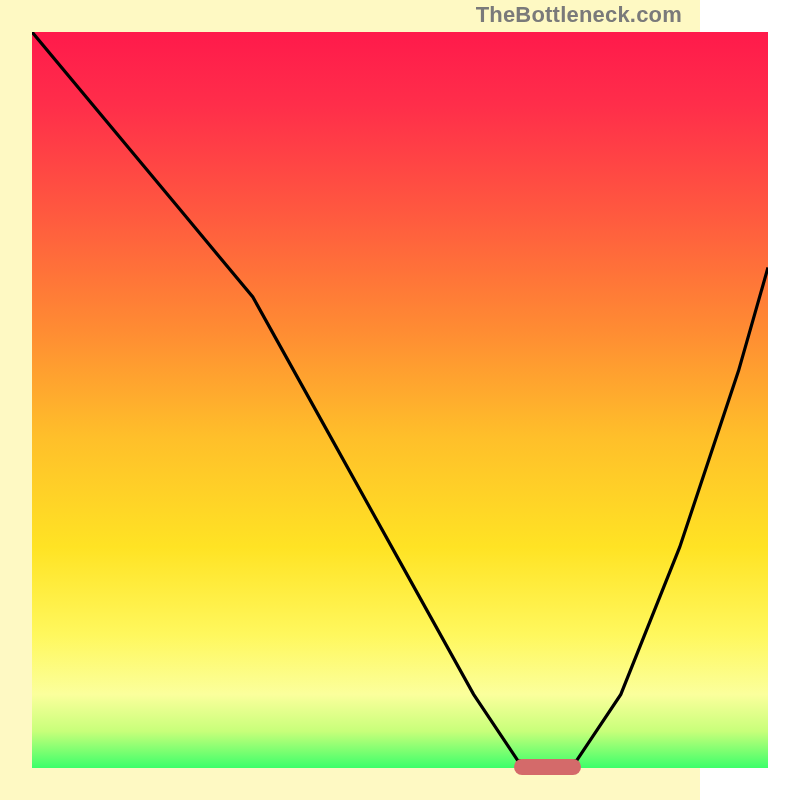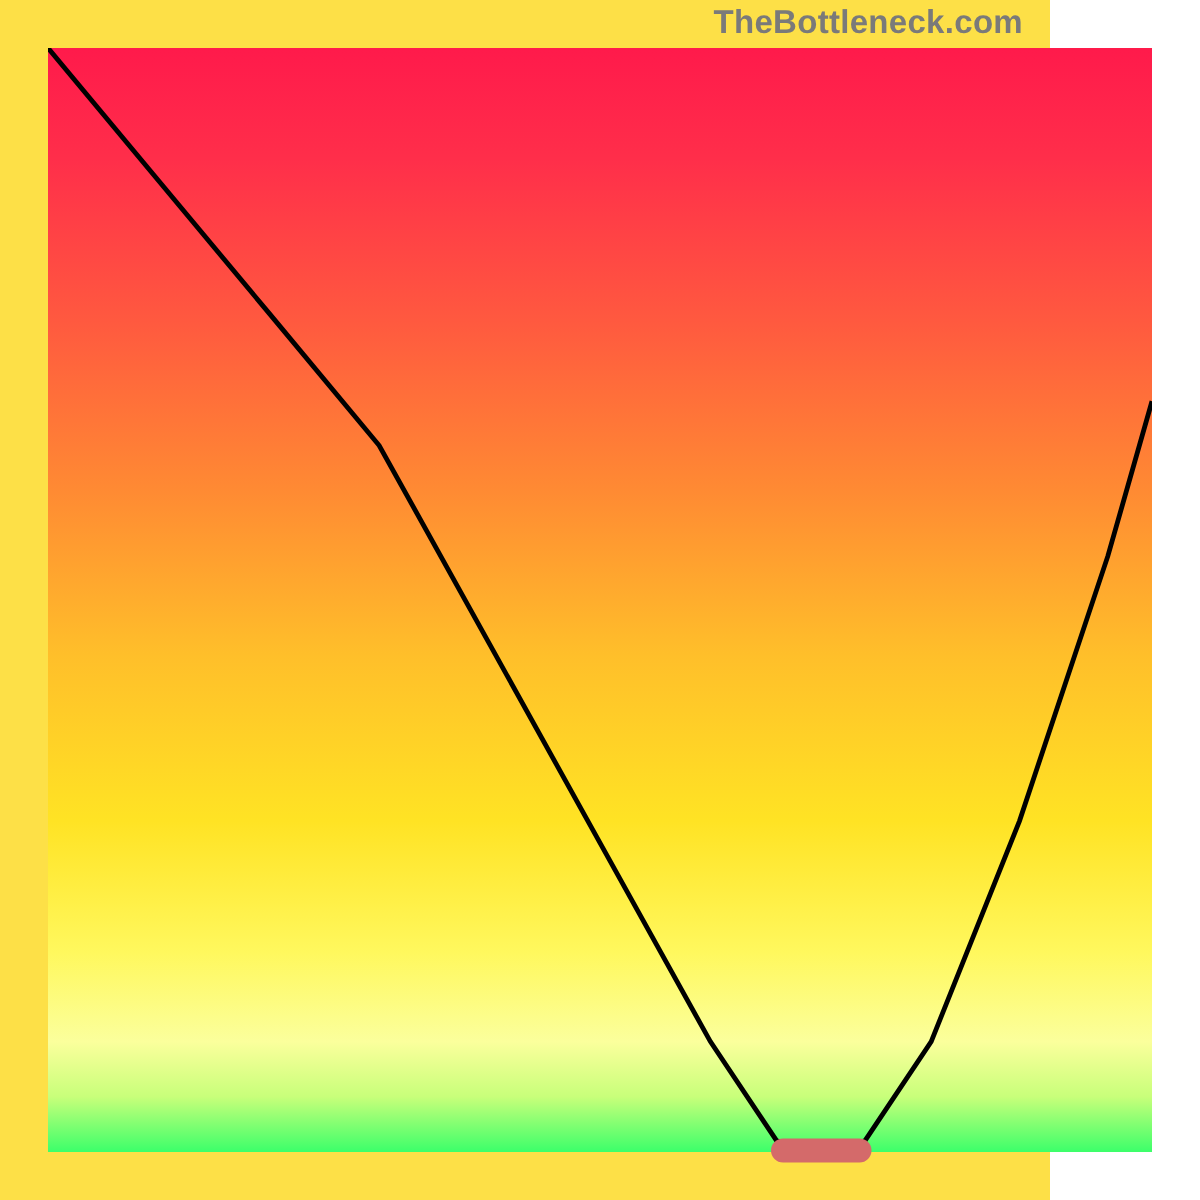--- a/index.html
+++ b/index.html
@@ -1,18 +1,18 @@
 <!DOCTYPE html>
 <html><head>
 <meta charset="utf-8">
 <style>
   html,body{margin:0;padding:0;width:800px;height:800px;background:#fff;}
   .frame{
     position:absolute;left:0;top:0;width:700px;height:800px;
-    background:#fde047;
+    background:#fef9c3;
   }
   .plot{
     position:absolute;left:32px;top:32px;width:736px;height:736px;
     background:linear-gradient(to bottom,
       #ff1a4b 0%,
       #ff2e4a 10%,
       #ff5a3f 25%,
       #ff8a33 40%,
       #ffbf2a 55%,
       #ffe324 70%,

